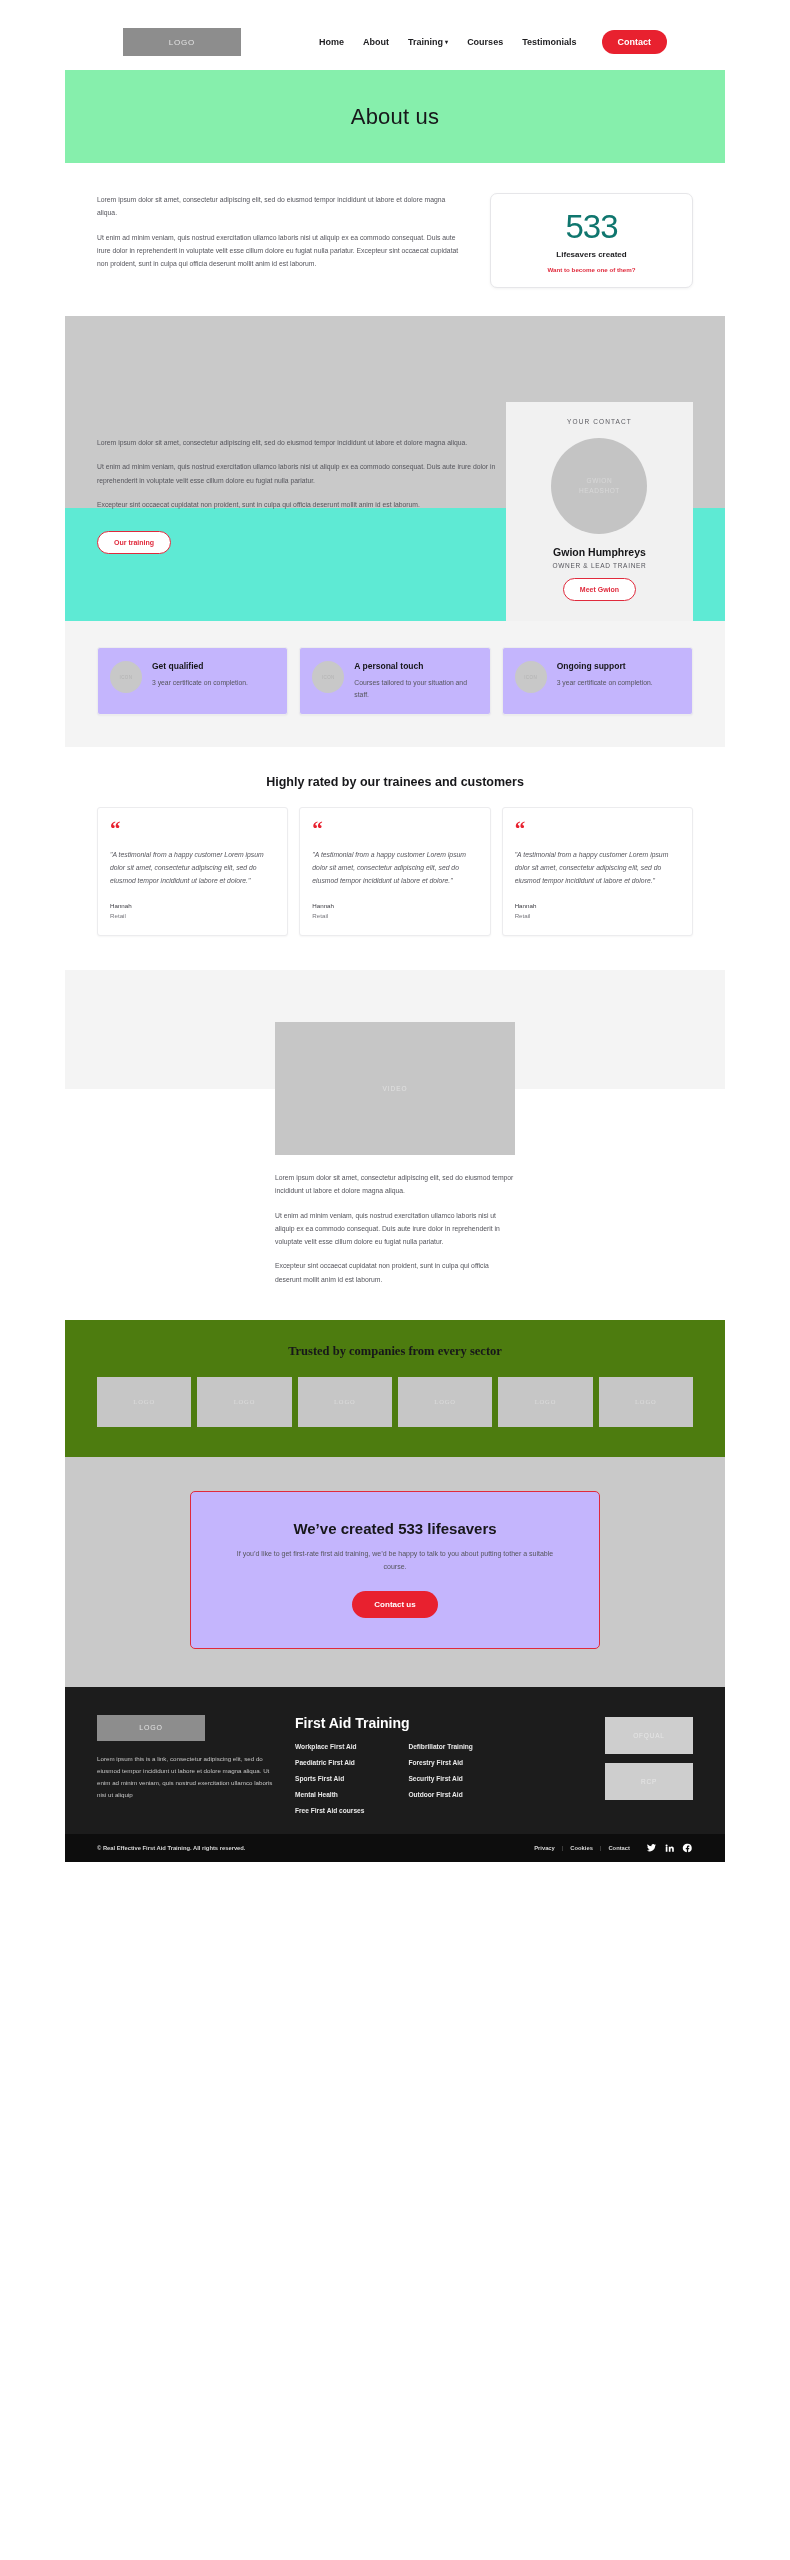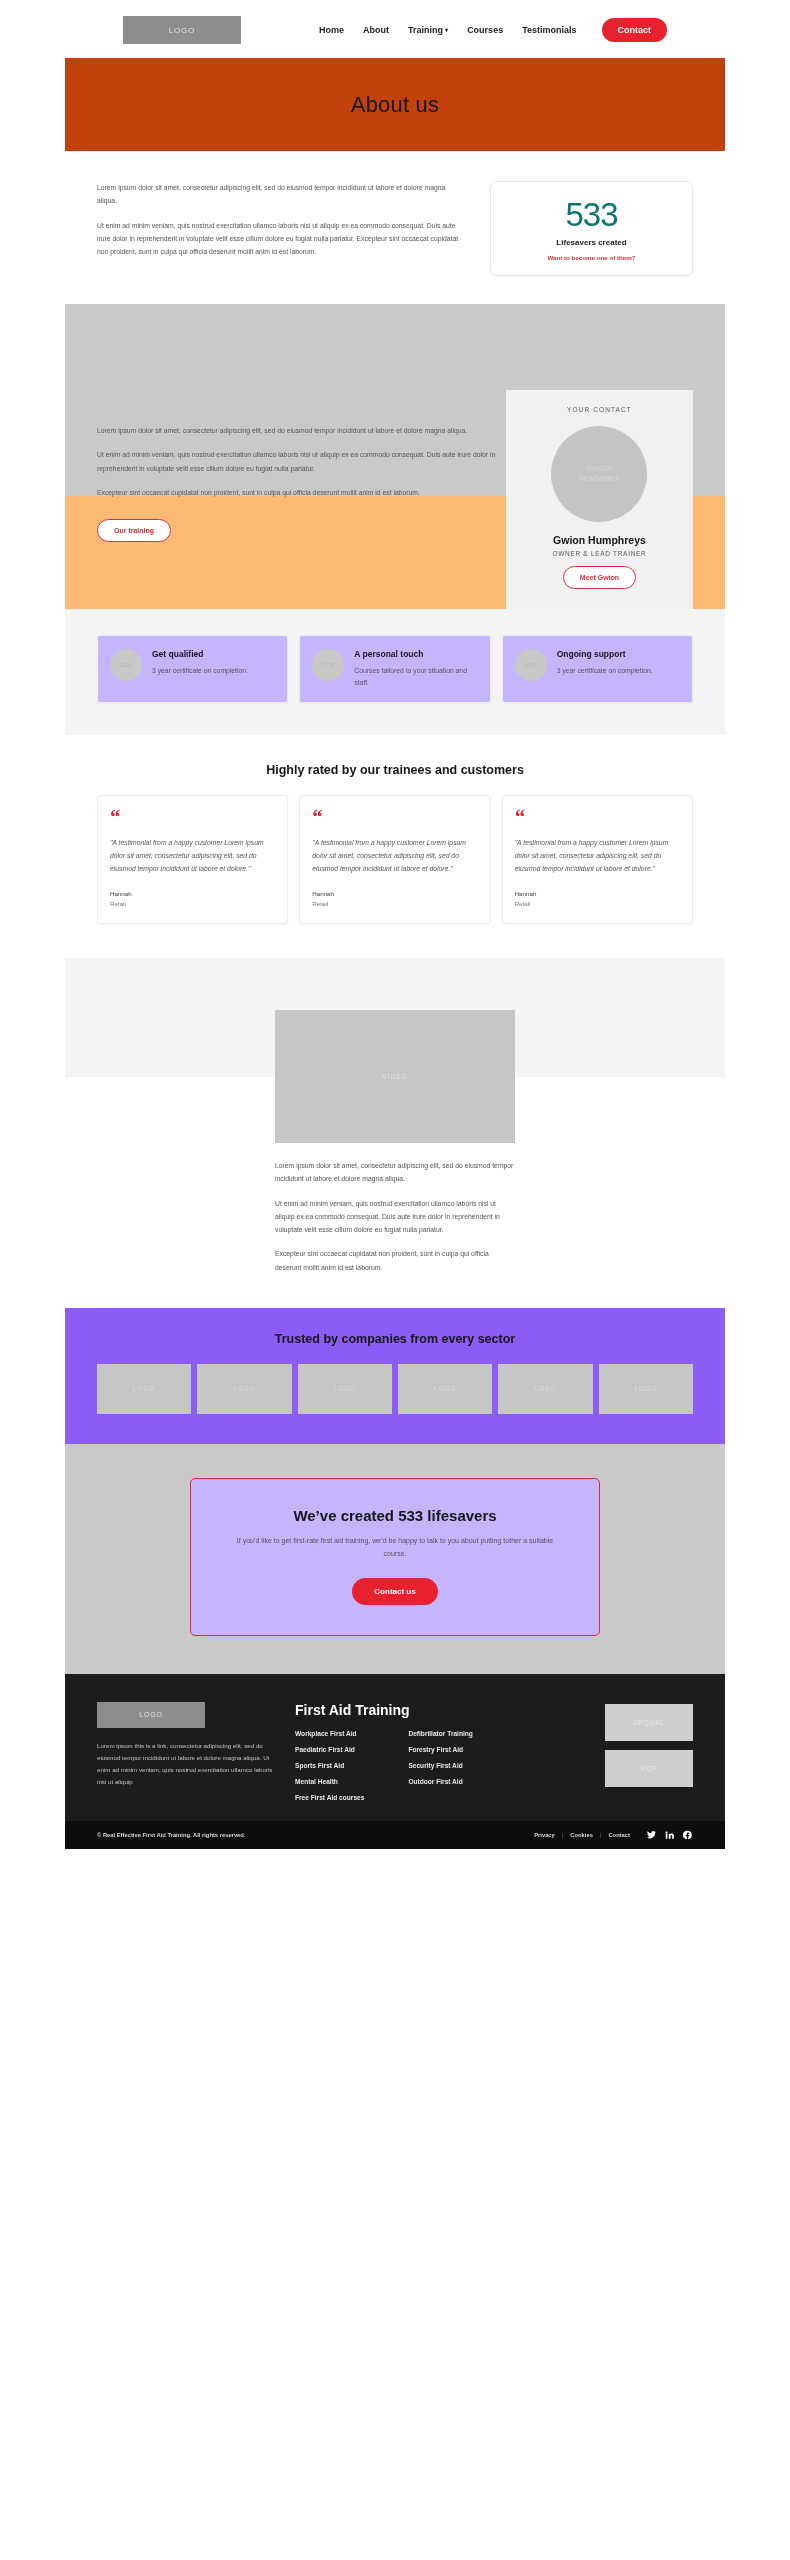--- a/index.html
+++ b/index.html
@@ -4,56 +4,56 @@
 <title>About us</title>
 <style>
   * { margin:0; padding:0; box-sizing:border-box; }
   html,body { width:790px; }
   body {
     font-family:"Liberation Sans", sans-serif;
     background:#ffffff;
     color:#2e2e32;
     -webkit-font-smoothing:antialiased;
   }
-  .page { width:660px; margin:2px auto; position:relative; }
+  .page { width:660px; margin:14px auto; position:relative; }
 
   
   .header { background:#fff; height:56px; display:flex; align-items:center; padding:0 58px; }
   .logo-box {
     width:118px; height:28px; background:#8d8d8d; color:#e3e3e3;
     font-size:8px; letter-spacing:.8px; display:flex; align-items:center; justify-content:center;
   }
   .nav { margin-left:auto; display:flex; align-items:center; gap:19px; }
   .nav-link { font-size:9px; font-weight:700; color:#1d1d20; text-decoration:none; white-space:nowrap; }
   .nav-link .caret { font-size:6px; margin-left:2px; position:relative; top:-1px; }
   .btn-contact-top {
     background:#e8212f; color:#fff; font-size:9px; font-weight:700;
     padding:7px 16px; border-radius:20px; border:none; margin-left:6px; cursor:pointer;
     white-space:nowrap;
   }
 
   
-  .hero { background:#c2410c; height:93px; display:flex; align-items:center; justify-content:center;text-align:right; }
+  .hero { background:#86efac; height:93px; display:flex; align-items:center; justify-content:center;text-align:right; }
   .hero h1 { font-size:22px; font-weight:400; color:#17171a; letter-spacing:.2px; }
 
   
   .intro { background:#fff; padding:30px 32px 28px 32px; display:flex; gap:24px; align-items:flex-start; }
   .intro-text { flex:1 1 auto; max-width:500px; }
   .intro-text p { font-size:6.8px; line-height:1.95; color:#55555c; margin-bottom:11px; }
   .intro-text p:last-child { margin-bottom:0; }
   .stat-card {
     width:203px; flex:0 0 203px; background:#fff; border:1px solid #e6e6e9; border-radius:7px;
     padding:16px 10px 14px 10px; text-align:center; box-shadow:0 1px 3px rgba(0,0,0,.05);
   }
   .stat-number { font-size:33px; font-weight:400; color:#0f766e; line-height:1; letter-spacing:-1px; }
   .stat-label { font-size:8px; font-weight:700; color:#1d1d20; margin-top:7px; }
   .stat-link { font-size:6.2px; font-weight:700; color:#e02a3c; margin-top:7px; display:block; text-decoration:none; }
 
   
-  .trainer-band { position:relative; background:#fdba74; }
+  .trainer-band { position:relative; background:#5eead4; }
   .band-grey { position:absolute; left:0; right:0; top:0; height:192px; background:#c9c9c9; }
   .trainer-inner { position:relative; display:flex; padding:0 32px; }
   .trainer-copy { width:455px; padding-top:120px; padding-bottom:30px; }
   .trainer-copy p { font-size:6.8px; line-height:1.95; color:#55555c; margin-bottom:11px; }
   .btn-outline {
     display:inline-block; border:1px solid #e02a3c; color:#e02a3c; background:#fff;
     font-size:7px; font-weight:700; padding:7px 16px; border-radius:20px; margin-top:9px;
     text-decoration:none; cursor:pointer;
   }
   .contact-card {
@@ -103,21 +103,21 @@
   .video-box {
     width:240px; height:133px; margin:0 auto; background:#c6c6c6;
     display:flex; align-items:center; justify-content:center; color:#e0e0e0;
     font-size:6.5px; letter-spacing:1px;
   }
   .video-copy { width:240px; margin:16px auto 0 auto; }
   .video-copy p { font-size:6.8px; line-height:1.95; color:#55555c; margin-bottom:11px; }
   .video-copy p:last-child { margin-bottom:0; }
 
   
-  .trusted { background:#8b5cf6; padding:24px 32px 30px 32px; }
+  .trusted { background:#4d7c0f; padding:24px 32px 30px 32px;font-family:Liberation Serif, serif; }
   .logo-grid { display:flex; gap:6px; }
   .logo-tile {
     flex:1; height:50px; background:#c6c6c6; display:flex; align-items:center; justify-content:center;
     color:#dcdcdc; font-size:6.5px; letter-spacing:.9px;
   }
 
   
   .cta { background:#c9c9c9; padding:34px 32px 38px 32px; }
   .cta-card {
     max-width:410px; margin:0 auto; background:#c4b5fd; border:1px solid #e02a3c; border-radius:5px;

